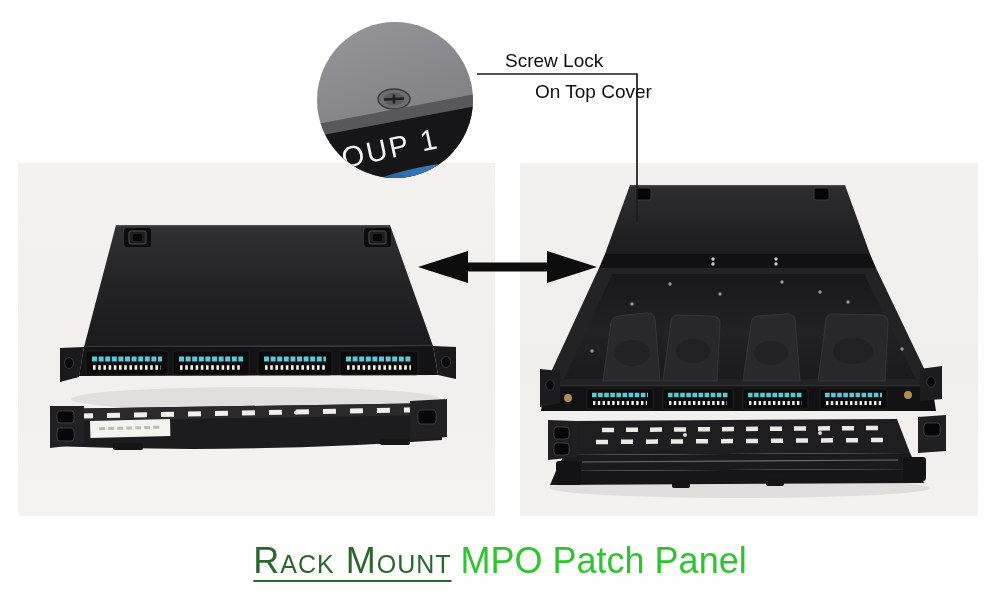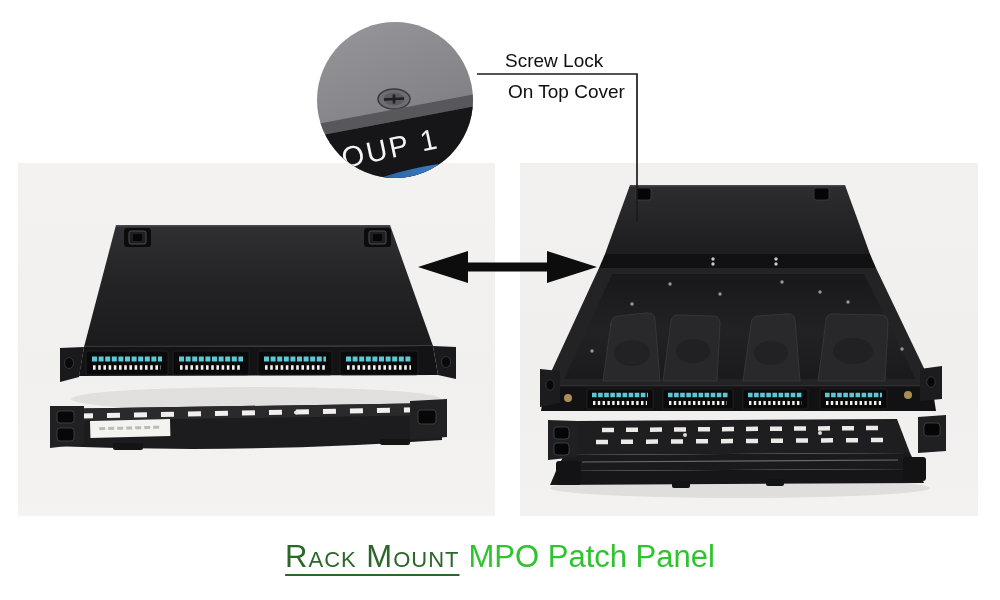--- a/index.html
+++ b/index.html
@@ -18,25 +18,25 @@
   .callout{position:absolute;left:317px;top:22px;width:156px;height:156px;
     border-radius:50%;overflow:hidden;}
   .callout svg{display:block;}
 
   
   .overlay{position:absolute;left:0;top:0;width:1000px;height:600px;pointer-events:none;}
 
   
   .ann{position:absolute;font-size:19px;line-height:1;color:#0f0f0f;white-space:nowrap;}
   .ann1{left:505px;top:51px;}
-  .ann2{left:508px;top:82px;}
+  .ann2{left:535px;top:82px;}
 
   
   .caption{position:absolute;left:0;top:538px;width:1000px;text-align:center;
-    font-size:31px;line-height:1.25;white-space:nowrap;}
+    font-size:36px;line-height:1.25;white-space:nowrap;}
   .caption .t1{color:#2b672b;font-variant:small-caps;letter-spacing:1px;
     text-decoration:underline;text-decoration-thickness:2px;text-underline-offset:7px;
     text-decoration-color:#2b672b;}
   .caption .t2{color:#2fc42f;margin-left:9px;}
 </style>
 </head>
 <body>
 
 <div class="stage">
 

